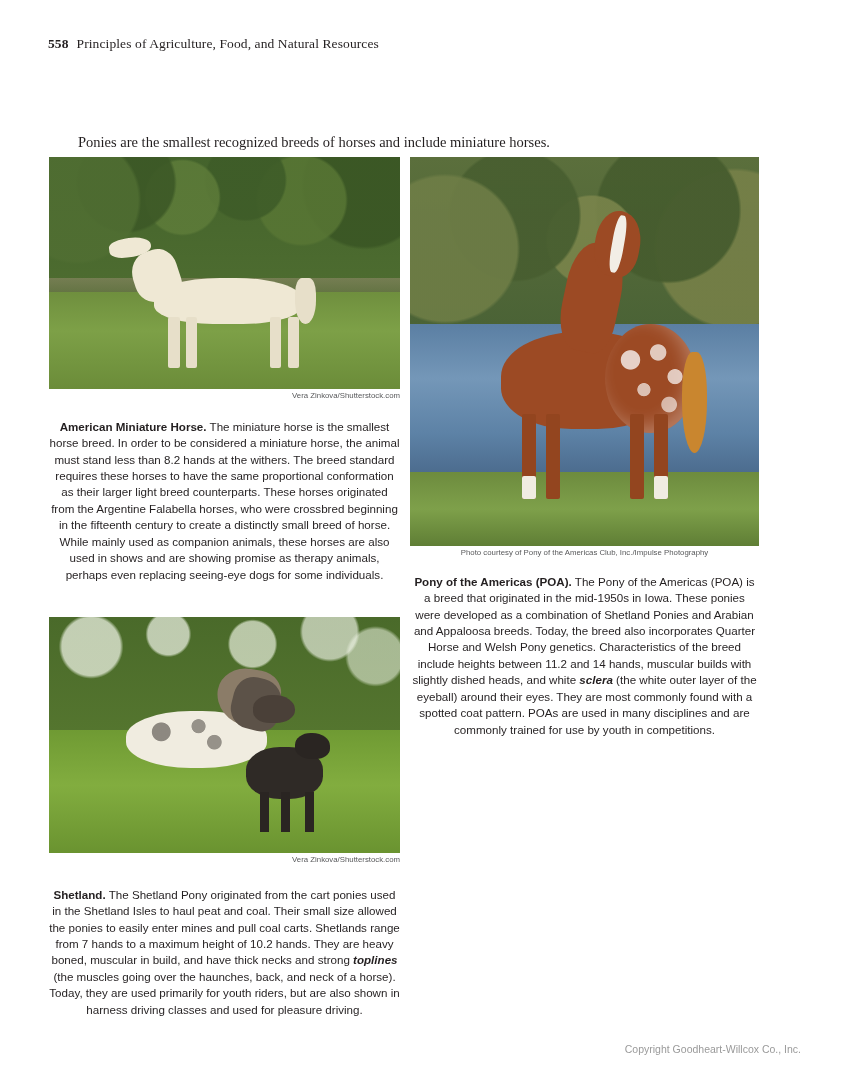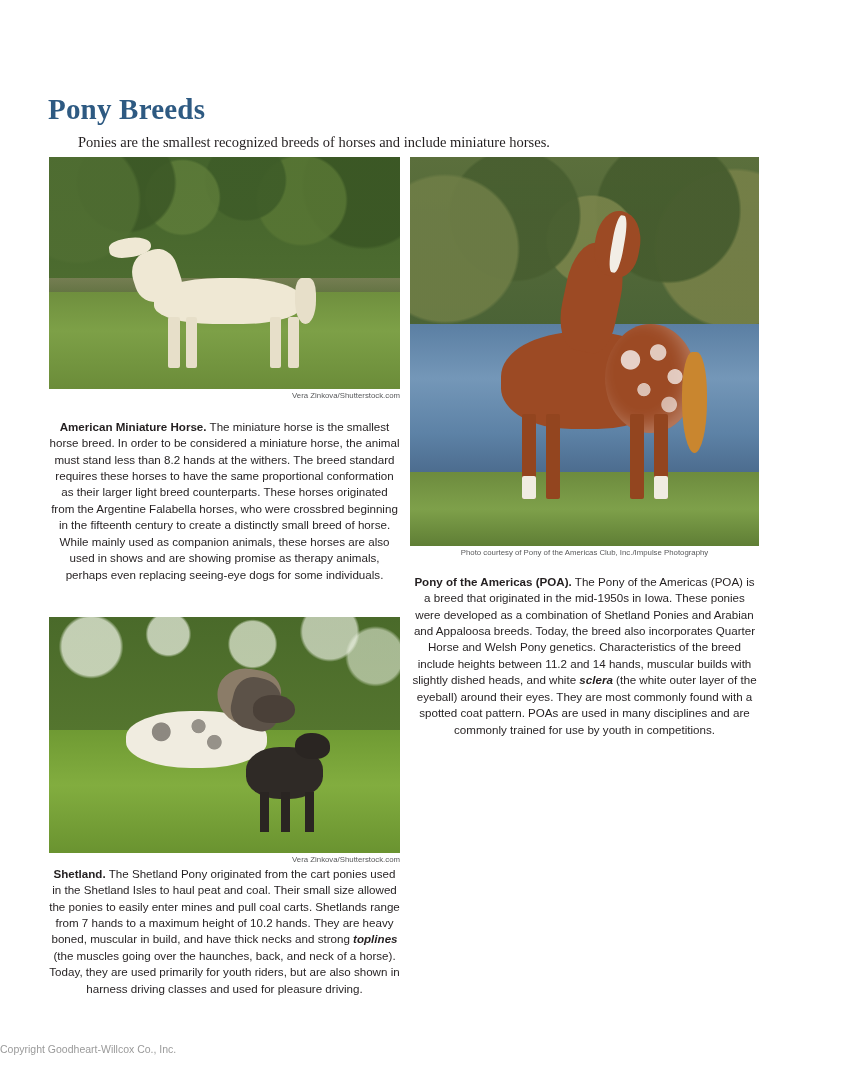--- a/index.html
+++ b/index.html
@@ -301,30 +301,31 @@
     top: 407px;
     width: 351px;
   }
   #text-poa {
     left: 410px;
     top: 562px;
     width: 349px;
   }
   #text-shet {
     left: 49px;
-    top: 854px;
+    top: 875px;
     width: 351px;
   }
 
   
   .copyright {
     position: absolute;
     left: 0;
     top: 1043px;
     width: 801px;
+    text-align: right;
     font-family: "Liberation Sans", sans-serif;
     font-size: 10.5px;
     color: #9a9a9a;
   }
 
   .credit-mini {
     position: absolute;
     left: 49px;
     top: 390px;
     width: 351px;
@@ -343,22 +344,24 @@
     top: 854px;
     width: 351px;
     text-align: right;
   }
 </style>
 </head>
 <body>
 
 <div class="page">
 
-
-  <h1 class="section-title">Pony Breeds</h1>
+  <div class="runhead">
+    <span class="folio">558</span><span>Principles of Agriculture, Food, and Natural Resources</span>
+  </div>
+
 
   <p class="intro">Ponies are the smallest recognized breeds of horses and include miniature horses.</p>
 
   <div class="photo-mini">
     <div class="sky"></div>
     <div class="trees"></div>
     <div class="fence"></div>
     <div class="grass"></div>
     <div class="horse-body"></div>
     <div class="horse-neck"></div>

